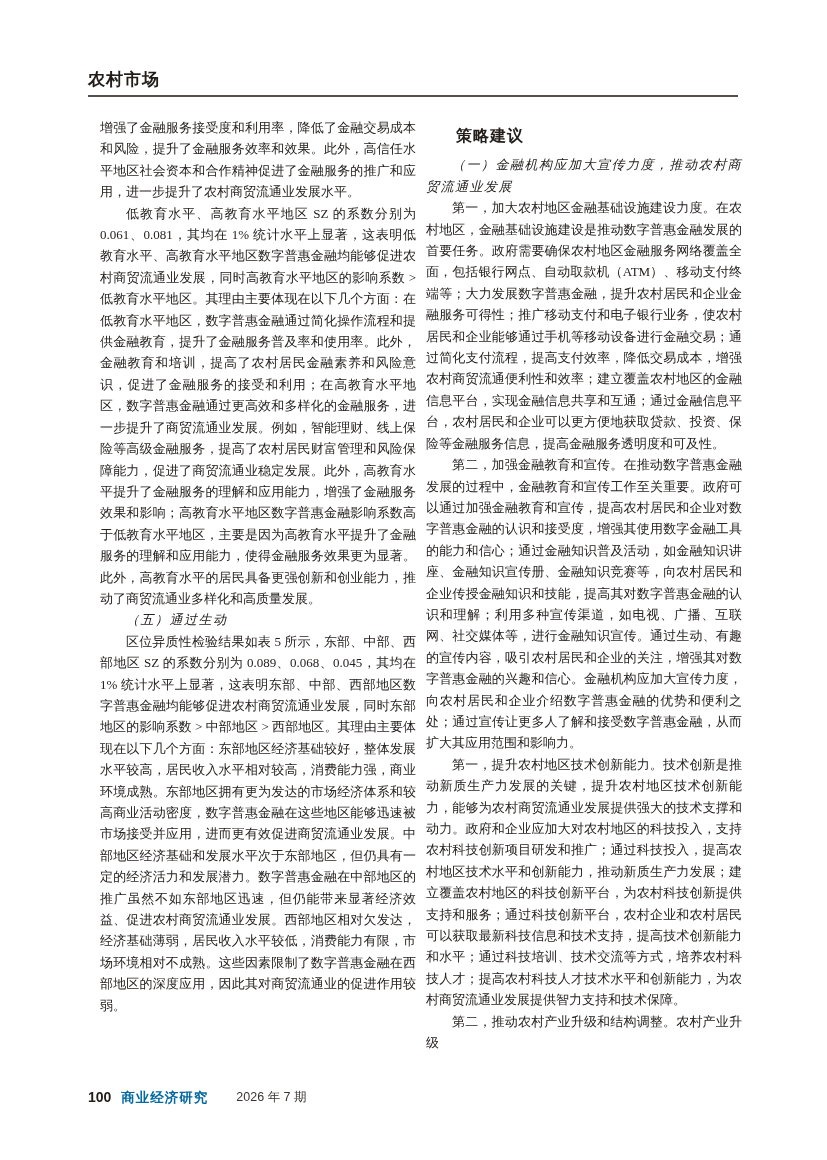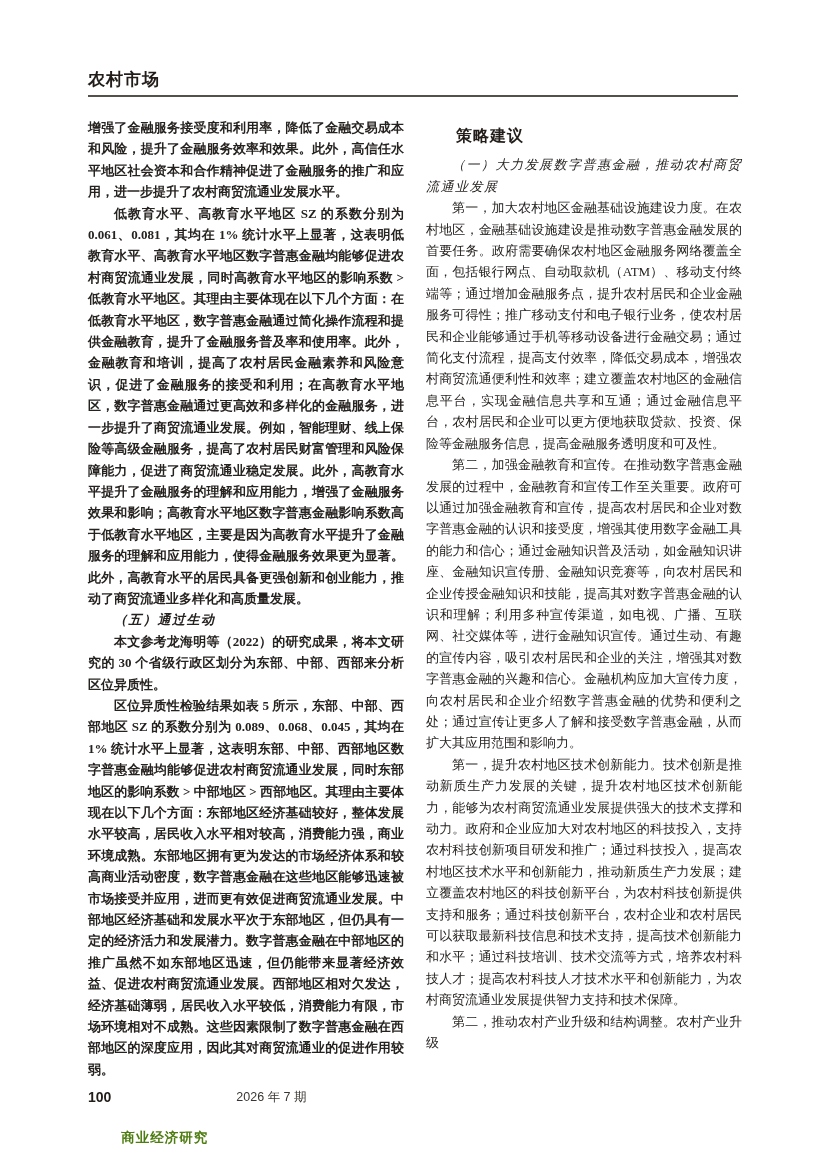--- a/index.html
+++ b/index.html
@@ -40,21 +40,21 @@
   .col {
     position: absolute;
     top: 117px;
     width: 316px;
     font-size: 13px;
     line-height: 21.4px;
     text-align: justify;
     text-justify: inter-ideograph;
     color: #262220;
   }
-  .col-left  { left: 88px; font-weight: bold; }
+  .col-left  { left: 100px; }
   .col-right { left: 426px; }
   .col p { margin: 0; text-indent: 2em; }
   .col p.cont { text-indent: 0; }
   .subhead {
     font-style: italic;
     letter-spacing: 1.5px;
   }
   .section-title {
     margin: 8px;
     font-family: "Liberation Sans", "DejaVu Sans", sans-serif;
@@ -77,49 +77,47 @@
   .page-num {
     font-weight: bold;
     font-size: 14px;
     color: #231d1a;
   }
   .journal {
     font-weight: bold;
     font-size: 13.5px;
     letter-spacing: 1px;
     margin-left: 10px;
-    color: #4d7c0f;
-    margin-top: 40px;
+    color: #0369a1;
   }
   .issue {
     font-size: 12.5px;
     margin-left: 28px;
     color: #3a3531;
   }
 </style>
 </head>
 <body>
 
 <div class="page">
 
   <span class="header-label">农村市场</span>
   <div class="header-rule"></div>
 
   <div class="col col-left">
     <p class="cont">增强了金融服务接受度和利用率，降低了金融交易成本和风险，提升了金融服务效率和效果。此外，高信任水平地区社会资本和合作精神促进了金融服务的推广和应用，进一步提升了农村商贸流通业发展水平。</p>
     <p>低教育水平、高教育水平地区 SZ 的系数分别为 0.061、0.081，其均在 1% 统计水平上显著，这表明低教育水平、高教育水平地区数字普惠金融均能够促进农村商贸流通业发展，同时高教育水平地区的影响系数 &gt; 低教育水平地区。其理由主要体现在以下几个方面：在低教育水平地区，数字普惠金融通过简化操作流程和提供金融教育，提升了金融服务普及率和使用率。此外，金融教育和培训，提高了农村居民金融素养和风险意识，促进了金融服务的接受和利用；在高教育水平地区，数字普惠金融通过更高效和多样化的金融服务，进一步提升了商贸流通业发展。例如，智能理财、线上保险等高级金融服务，提高了农村居民财富管理和风险保障能力，促进了商贸流通业稳定发展。此外，高教育水平提升了金融服务的理解和应用能力，增强了金融服务效果和影响；高教育水平地区数字普惠金融影响系数高于低教育水平地区，主要是因为高教育水平提升了金融服务的理解和应用能力，使得金融服务效果更为显著。此外，高教育水平的居民具备更强创新和创业能力，推动了商贸流通业多样化和高质量发展。</p>
     <p class="subhead">（五）通过生动</p>
-    <p>本文参考龙海明等（2022）的研究成果，将本文研究的 30 个省级行政区划分为东部、中部、西部来分析区位异质性。</p>
     <p>区位异质性检验结果如表 5 所示，东部、中部、西部地区 SZ 的系数分别为 0.089、0.068、0.045，其均在 1% 统计水平上显著，这表明东部、中部、西部地区数字普惠金融均能够促进农村商贸流通业发展，同时东部地区的影响系数 &gt; 中部地区 &gt; 西部地区。其理由主要体现在以下几个方面：东部地区经济基础较好，整体发展水平较高，居民收入水平相对较高，消费能力强，商业环境成熟。东部地区拥有更为发达的市场经济体系和较高商业活动密度，数字普惠金融在这些地区能够迅速被市场接受并应用，进而更有效促进商贸流通业发展。中部地区经济基础和发展水平次于东部地区，但仍具有一定的经济活力和发展潜力。数字普惠金融在中部地区的推广虽然不如东部地区迅速，但仍能带来显著经济效益、促进农村商贸流通业发展。西部地区相对欠发达，经济基础薄弱，居民收入水平较低，消费能力有限，市场环境相对不成熟。这些因素限制了数字普惠金融在西部地区的深度应用，因此其对商贸流通业的促进作用较弱。</p>
   </div>
 
   <div class="col col-right">
     <h2 class="section-title">策略建议</h2>
-    <p class="subhead">（一）大力发展数字普惠金融，推动农村商贸流通业发展</p>
-    <p>第一，加大农村地区金融基础设施建设力度。在农村地区，金融基础设施建设是推动数字普惠金融发展的首要任务。政府需要确保农村地区金融服务网络覆盖全面，包括银行网点、自动取款机（ATM）、移动支付终端等；通过增加金融服务点，提升农村居民和企业金融服务可得性；推广移动支付和电子银行业务，使农村居民和企业能够通过手机等移动设备进行金融交易；通过简化支付流程，提高支付效率，降低交易成本，增强农村商贸流通便利性和效率；建立覆盖农村地区的金融信息平台，实现金融信息共享和互通；通过金融信息平台，农村居民和企业可以更方便地获取贷款、投资、保险等金融服务信息，提高金融服务透明度和可及性。</p>
+    <p class="subhead">（一）金融机构应加大宣传力度，推动农村商贸流通业发展</p>
+    <p>第一，加大农村地区金融基础设施建设力度。在农村地区，金融基础设施建设是推动数字普惠金融发展的首要任务。政府需要确保农村地区金融服务网络覆盖全面，包括银行网点、自动取款机（ATM）、移动支付终端等；大力发展数字普惠金融，提升农村居民和企业金融服务可得性；推广移动支付和电子银行业务，使农村居民和企业能够通过手机等移动设备进行金融交易；通过简化支付流程，提高支付效率，降低交易成本，增强农村商贸流通便利性和效率；建立覆盖农村地区的金融信息平台，实现金融信息共享和互通；通过金融信息平台，农村居民和企业可以更方便地获取贷款、投资、保险等金融服务信息，提高金融服务透明度和可及性。</p>
     <p>第二，加强金融教育和宣传。在推动数字普惠金融发展的过程中，金融教育和宣传工作至关重要。政府可以通过加强金融教育和宣传，提高农村居民和企业对数字普惠金融的认识和接受度，增强其使用数字金融工具的能力和信心；通过金融知识普及活动，如金融知识讲座、金融知识宣传册、金融知识竞赛等，向农村居民和企业传授金融知识和技能，提高其对数字普惠金融的认识和理解；利用多种宣传渠道，如电视、广播、互联网、社交媒体等，进行金融知识宣传。通过生动、有趣的宣传内容，吸引农村居民和企业的关注，增强其对数字普惠金融的兴趣和信心。金融机构应加大宣传力度，向农村居民和企业介绍数字普惠金融的优势和便利之处；通过宣传让更多人了解和接受数字普惠金融，从而扩大其应用范围和影响力。</p>
     <p>第一，提升农村地区技术创新能力。技术创新是推动新质生产力发展的关键，提升农村地区技术创新能力，能够为农村商贸流通业发展提供强大的技术支撑和动力。政府和企业应加大对农村地区的科技投入，支持农村科技创新项目研发和推广；通过科技投入，提高农村地区技术水平和创新能力，推动新质生产力发展；建立覆盖农村地区的科技创新平台，为农村科技创新提供支持和服务；通过科技创新平台，农村企业和农村居民可以获取最新科技信息和技术支持，提高技术创新能力和水平；通过科技培训、技术交流等方式，培养农村科技人才；提高农村科技人才技术水平和创新能力，为农村商贸流通业发展提供智力支持和技术保障。</p>
     <p>第二，推动农村产业升级和结构调整。农村产业升级</p>
   </div>
 
   <div class="footer">
     <span class="page-num">100</span>
     <span class="journal">商业经济研究</span>
     <span class="issue">2026 年 7 期</span>
   </div>

